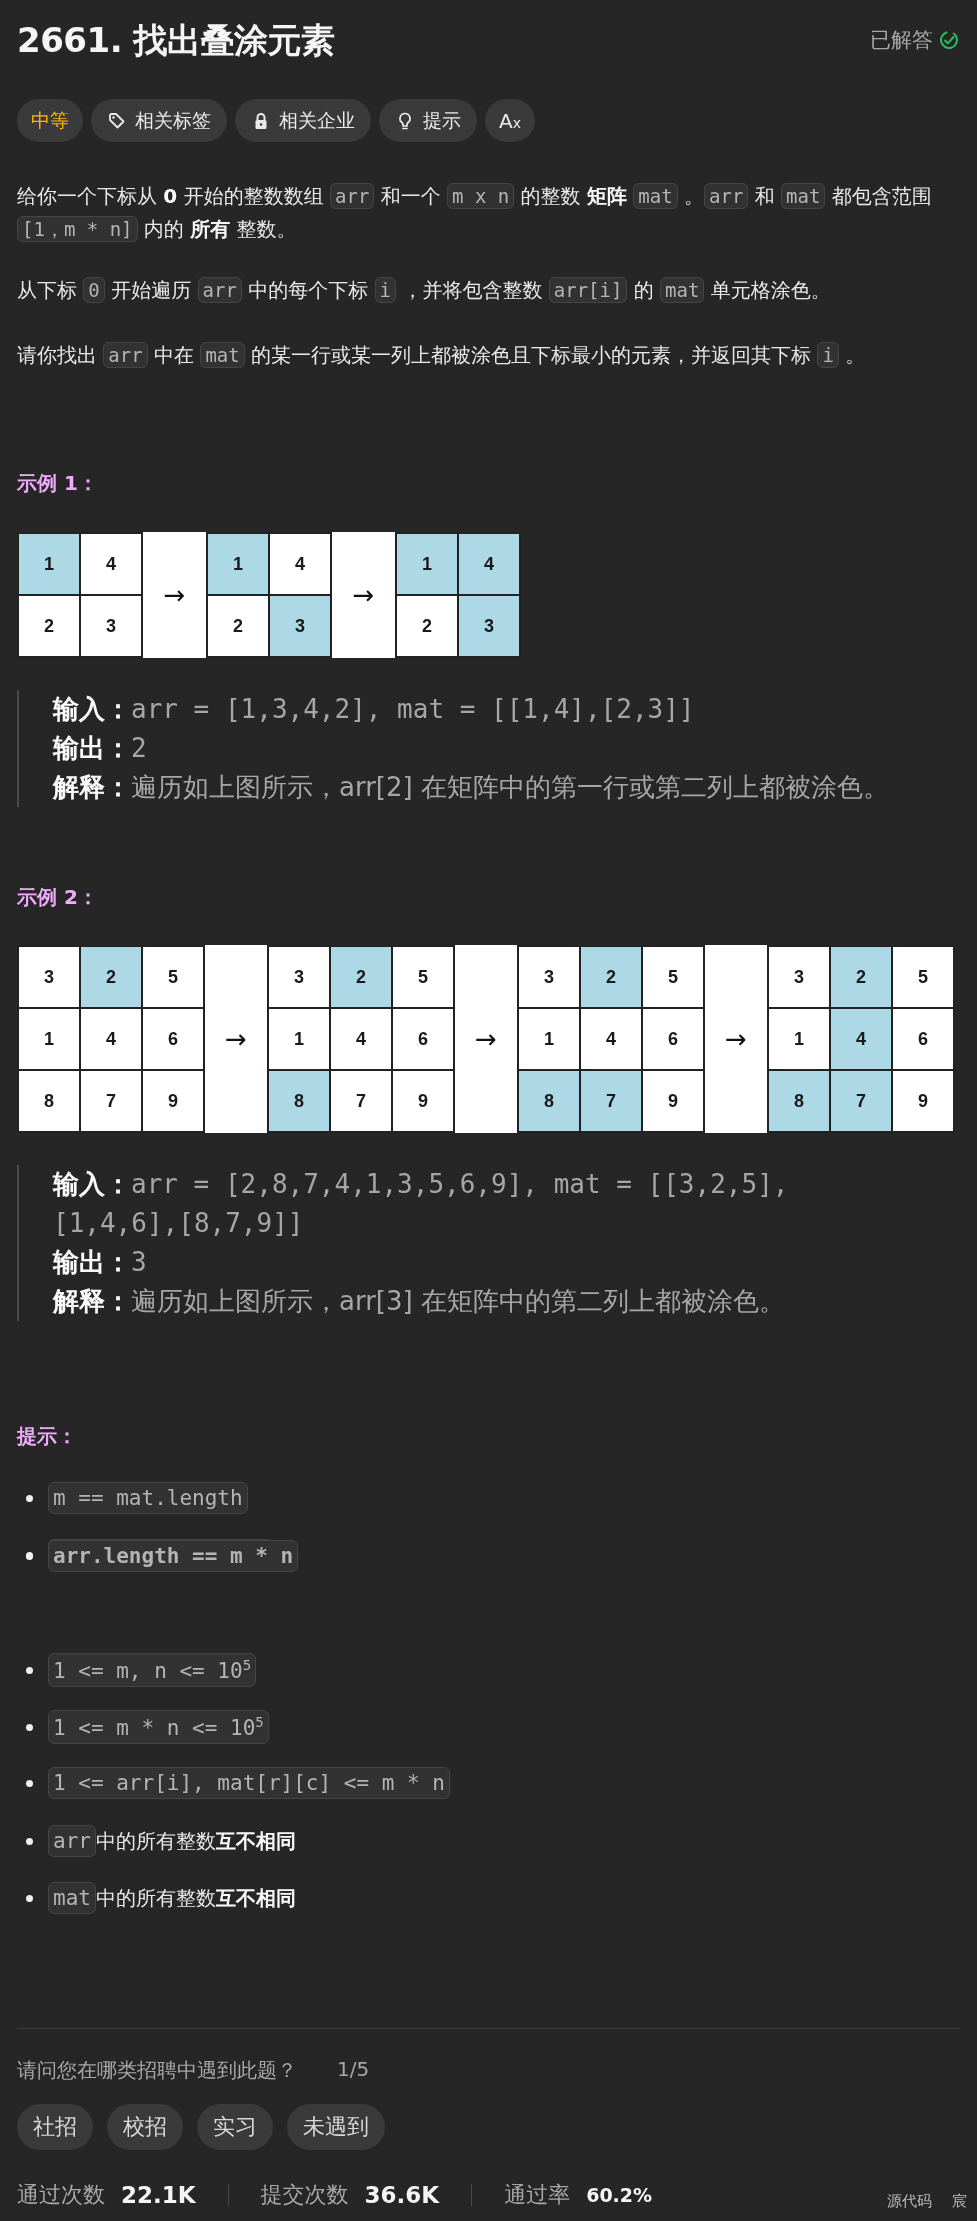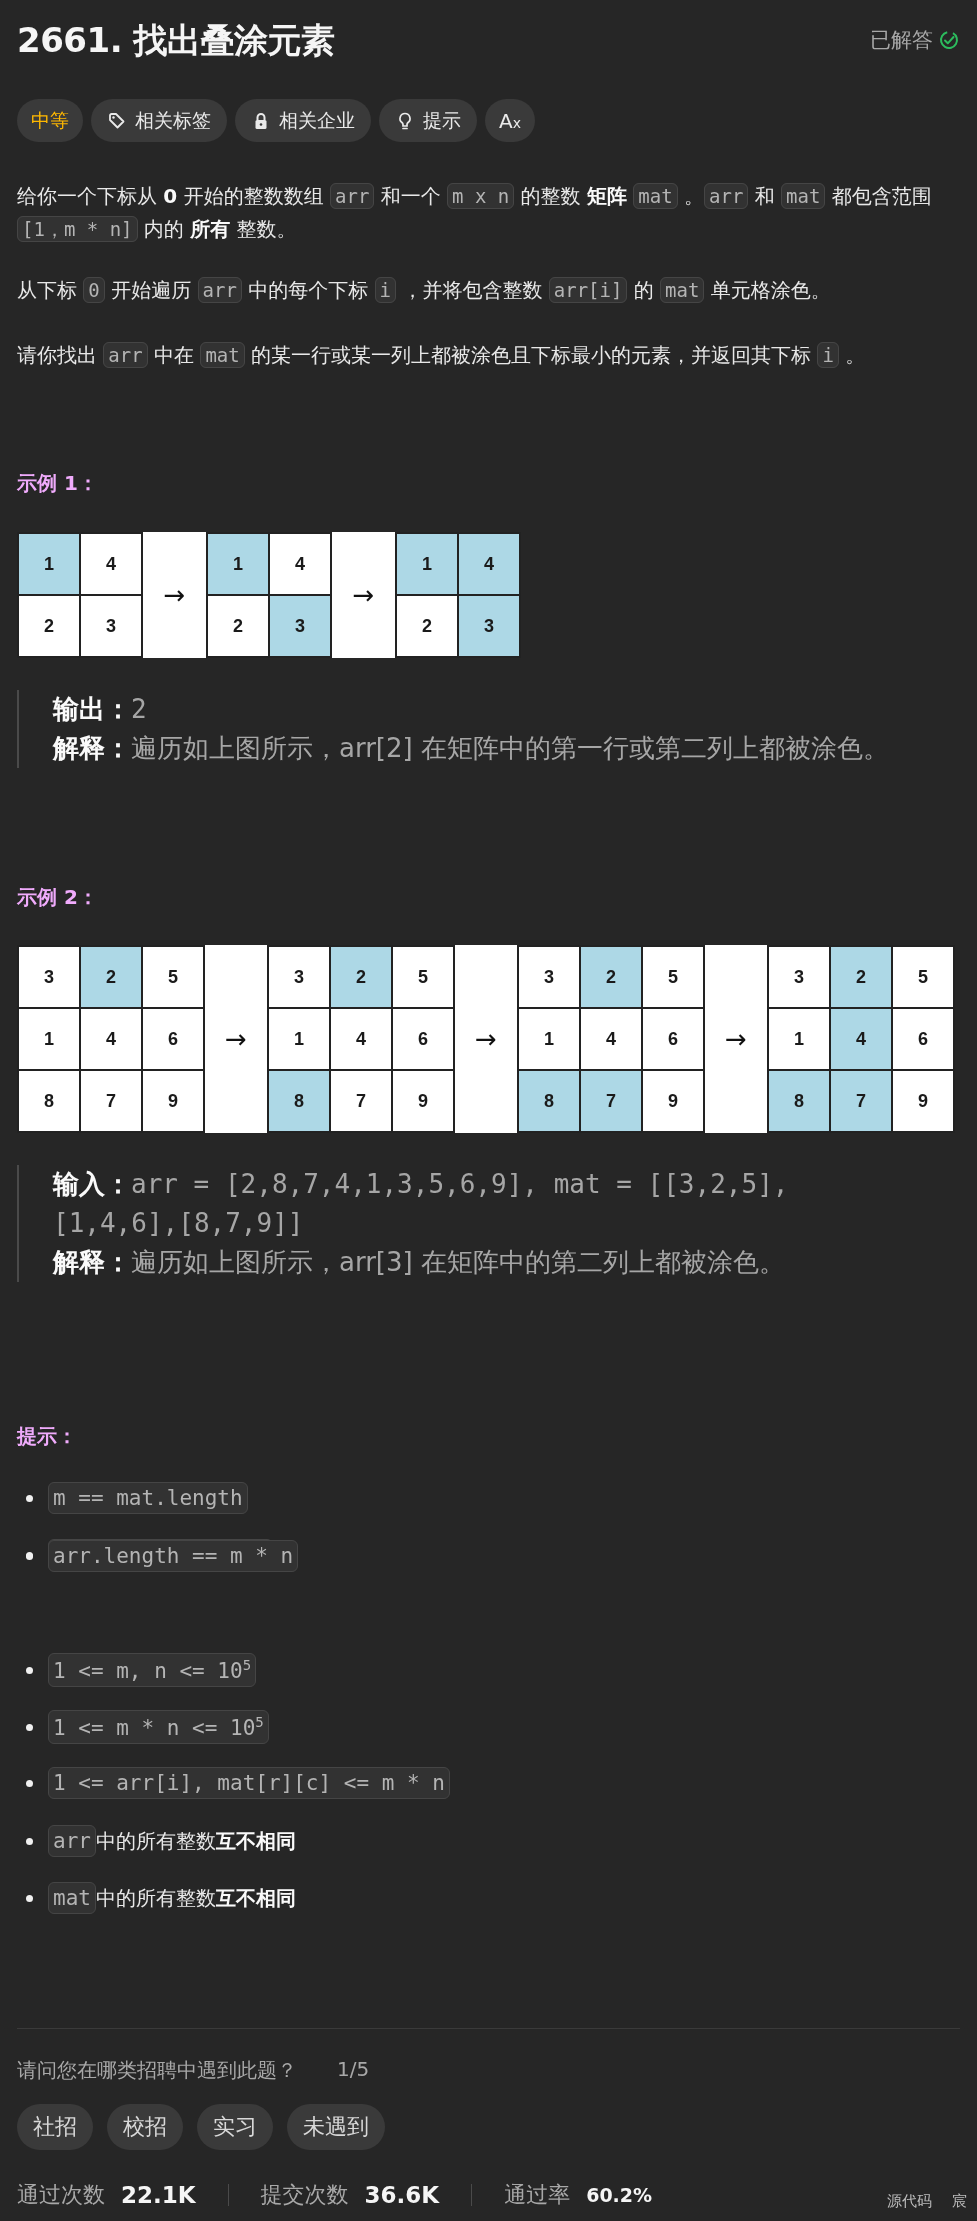--- a/index.html
+++ b/index.html
@@ -138,20 +138,21 @@
     <div class="arrow-col" style="width: 63px;">→</div>
     <div class="mat" style="grid-template-columns: repeat(2, 62px); grid-auto-rows: 62px;">
       <div class="cell on">1</div>
       <div class="cell on">4</div>
       <div class="cell">2</div>
       <div class="cell on">3</div>
     </div>
   </div>
 
 <div class="abs quote" style="top:690px;">
+  <div><span class="lbl">输入：</span><span class="mono">arr = [1,3,4,2], mat = [[1,4],[2,3]]</span></div>
   <div><span class="lbl">输出：</span><span class="mono">2</span></div>
   <div style="width:880px;"><span class="lbl">解释：</span><span>遍历如上图所示，arr[2] 在矩阵中的第一行或第二列上都被涂色。</span></div>
 </div>
 
 <div class="abs h-ex" style="top:884px;">示例 2：</div>
 <div class="abs grid-img" id="ex2img" style="left:17px; top:945px; height:188px;">
     <div class="mat" style="grid-template-columns: repeat(3, 62px); grid-auto-rows: 62px;">
       <div class="cell">3</div>
       <div class="cell on">2</div>
       <div class="cell">5</div>
@@ -196,34 +197,35 @@
       <div class="cell">6</div>
       <div class="cell on">8</div>
       <div class="cell on">7</div>
       <div class="cell">9</div>
     </div>
   </div>
 
 <div class="abs quote" style="top:1165px;">
   <div><span class="lbl">输入：</span><span class="mono">arr = [2,8,7,4,1,3,5,6,9], mat = [[3,2,5],</span></div>
   <div><span class="mono">[1,4,6],[8,7,9]]</span></div>
+  <div><span class="lbl">输出：</span><span class="mono">3</span></div>
   <div><span class="lbl">解释：</span><span>遍历如上图所示，arr[3] 在矩阵中的第二列上都被涂色。</span></div>
 </div>
 
 <div class="abs h-ex" style="top:1423px;">提示：</div>
 <div class="abs hint-list" id="hintList" style="top:0;">
     <div class="hint-item" style="top: 1482px; justify-content: space-between;">
       <span class="dot"></span>
       <code>m == mat.length</code>
     </div>
     <div class="hint-item" style="top: 1539px; text-align: right;">
       <span class="dot"></span>
       <code>n = mat[i].length</code>
     </div>
-    <div class="hint-item" style="top: 1540px;">
+    <div class="hint-item" style="top: 1540px; font-weight: bold;">
       <span class="dot"></span>
       <code>arr.length == m * n</code>
     </div>
     <div class="hint-item" style="top: 1653px;">
       <span class="dot"></span>
       <code>1 &lt;= m, n &lt;= 10<sup style="font-size: 14px;">5</sup></code>
     </div>
     <div class="hint-item" style="top: 1710px;">
       <span class="dot"></span>
       <code>1 &lt;= m * n &lt;= 10<sup style="font-size: 14px;">5</sup></code>

